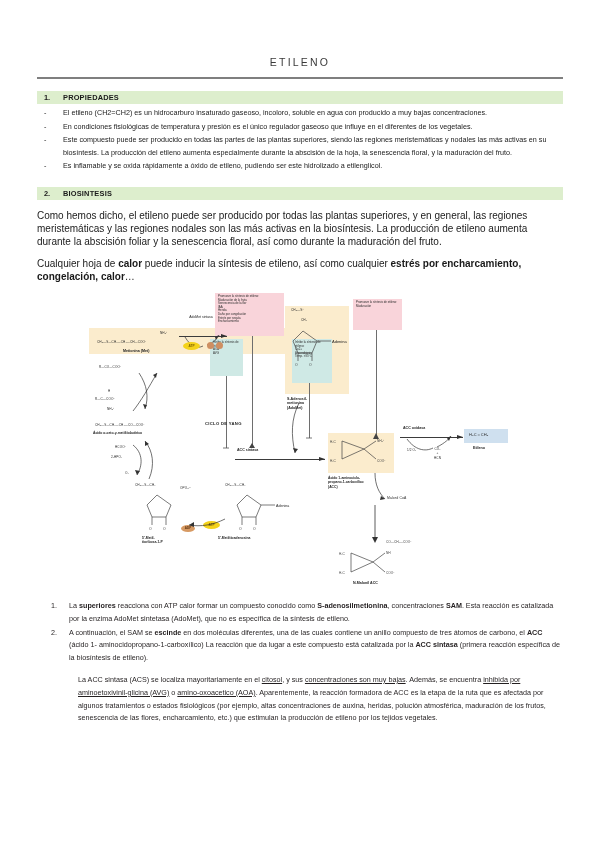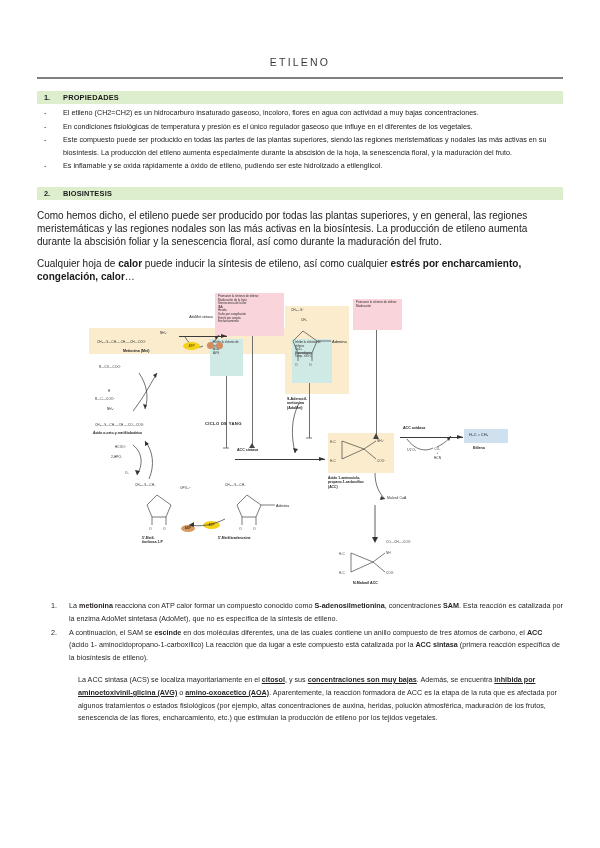--- a/index.html
+++ b/index.html
@@ -31,21 +31,21 @@
   .bullets{margin:3px 11px 0 11px;}
   .bullet{display:flex;margin-bottom:1px;}
   .bullet .dash{width:26px;flex:0 0 26px;padding-left:7px;box-sizing:border-box;font-size:7.2px;line-height:12.6px;color:#1a1a1a;}
   .bullet .btxt{font-size:7.2px;line-height:12.6px;color:#1a1a1a;text-align:left;flex:1;}
 
   
   .para{
     margin:9px 11px 0 11px;font-size:10px;line-height:13px;color:#1a1a1a;
   }
   .para b{font-weight:700;}
-  .u{text-decoration:underline;font-weight:bold;}
+  .u{text-decoration:underline;}
 
   
   .olist{margin:7px 11px 0 11px;}
   .oitem{display:flex;margin-bottom:1px;}
   .oitem .onum{width:32px;flex:0 0 32px;padding-left:14px;box-sizing:border-box;font-size:7.2px;line-height:12.8px;font-weight:400;}
   .oitem .otxt{font-size:7.2px;line-height:12.8px;flex:1;}
 
   .tailpara{margin:9px 11px 0 52px;font-size:7.2px;line-height:12.8px;}
 
   
@@ -89,21 +89,21 @@
   <div class="title-rule"></div>
 
   <div class="sec-bar">
     <span class="sec-num">1.</span>
     <span class="sec-label">PROPIEDADES</span>
   </div>
 
   <div class="bullets">
     <div class="bullet">
       <span class="dash">-</span>
-      <span class="btxt">El etileno (CH2=CH2)  es un hidrocarburo insaturado gaseoso, incoloro, flores en agua con actividad a muy bajas concentraciones.</span>
+      <span class="btxt">El etileno (CH2=CH2)  es un hidrocarburo insaturado gaseoso, incoloro, soluble en agua con producido a muy bajas concentraciones.</span>
     </div>
     <div class="bullet">
       <span class="dash">-</span>
       <span class="btxt">En condiciones fisiológicas de temperatura y presión es el único regulador gaseoso que influye en el diferentes de los vegetales.</span>
     </div>
     <div class="bullet">
       <span class="dash">-</span>
       <span class="btxt">Este compuesto puede ser producido en todas las partes de las plantas superiores, siendo las regiones meristemáticas y nodales las más activas en su biosíntesis. La producción del etileno aumenta especialmente durante la abscisión de la hoja, la senescencia floral, y la maduración del fruto.</span>
     </div>
     <div class="bullet">
@@ -313,21 +313,21 @@
       <text x="49" y="29" font-size="3.2" fill="#444" font-family="Liberation Sans">COO⁻</text>
       <text x="49" y="-2" font-size="3.2" fill="#444" font-family="Liberation Sans">CO—CH₂—COO⁻</text>
     </svg>
     <div class="dg lbl" style="left:268px;top:288px;font-size:3.6px;">N-Malonil ACC</div>
 
   </div>
 
   <div class="olist">
     <div class="oitem">
       <span class="onum">1.</span>
-      <span class="otxt"><span> La </span><b>metionina</b><span> reacciona con ATP calor formar un compuesto conocido como </span><b>S-adenosilmetionina</b><span>, concentraciones </span><b>SAM</b><span>. Esta reacción es catalizada por la enzima AdoMet sintetasa (AdoMet), que no es específica de la síntesis de etileno.</span></span>
+      <span class="otxt"><span> La </span><b>superiores</b><span> reacciona con ATP calor formar un compuesto conocido como </span><b>S-adenosilmetionina</b><span>, concentraciones </span><b>SAM</b><span>. Esta reacción es catalizada por la enzima AdoMet sintetasa (AdoMet), que no es específica de la síntesis de etileno.</span></span>
     </div>
     <div class="oitem">
       <span class="onum">2.</span>
       <span class="otxt"><span>A continuación, el SAM se </span><b>escinde</b><span> en dos moléculas diferentes, una de las cuales contiene un anillo compuesto de tres átomos de carbono, el </span><b>ACC</b><span> (ácido 1- aminocidopropano-1-carboxílico) La reacción que da lugar a este compuesto está catalizada por la </span><b>ACC sintasa</b><span> (primera reacción específica de la biosíntesis de etileno).</span></span>
     </div>
   </div>
 
   <div class="tailpara">
     <span>La ACC sintasa (ACS) se localiza mayoritariamente en el </span><span class="u">citosol</span><span>, y sus </span><span class="u">concentraciones son muy bajas</span><span>. Además, se encuentra </span><span class="u">inhibida por aminoetoxivinil-glicina (AVG)</span><span> o </span><span class="u">amino-oxoacetico (AOA)</span><span>. Aparentemente, la reacción formadora de ACC es la etapa de la ruta que es afectada por algunos tratamientos o estados fisiológicos (por ejemplo, altas concentraciones de auxina, heridas, polución atmosférica, maduración de los frutos, senescencia de las flores, encharcamiento, etc.) que estimulan la producción de etileno por los tejidos vegetales.</span>
   </div>

